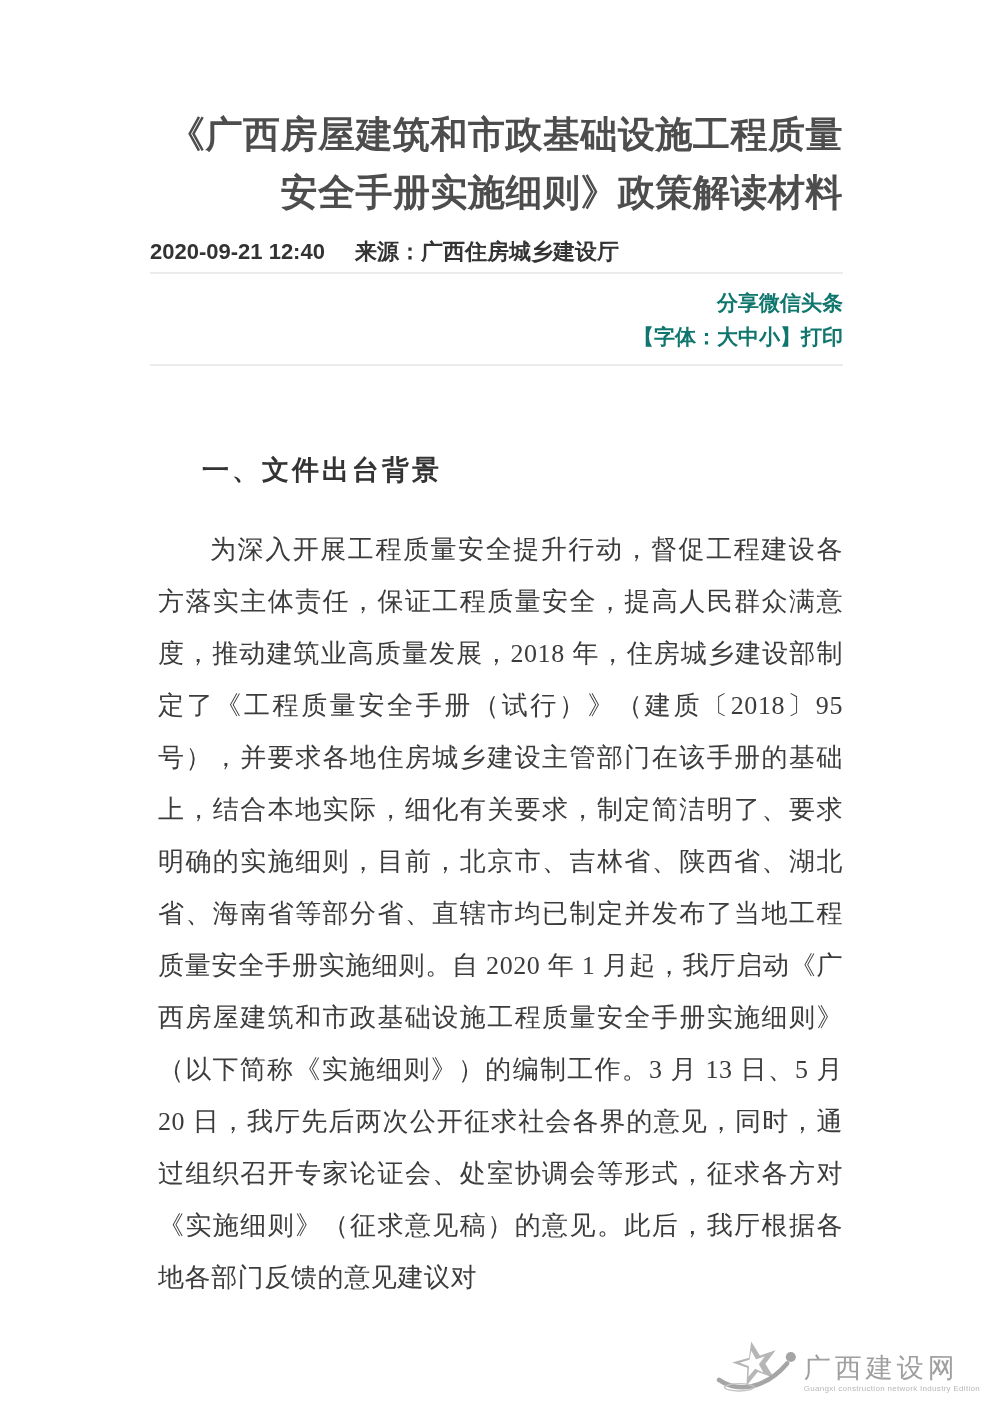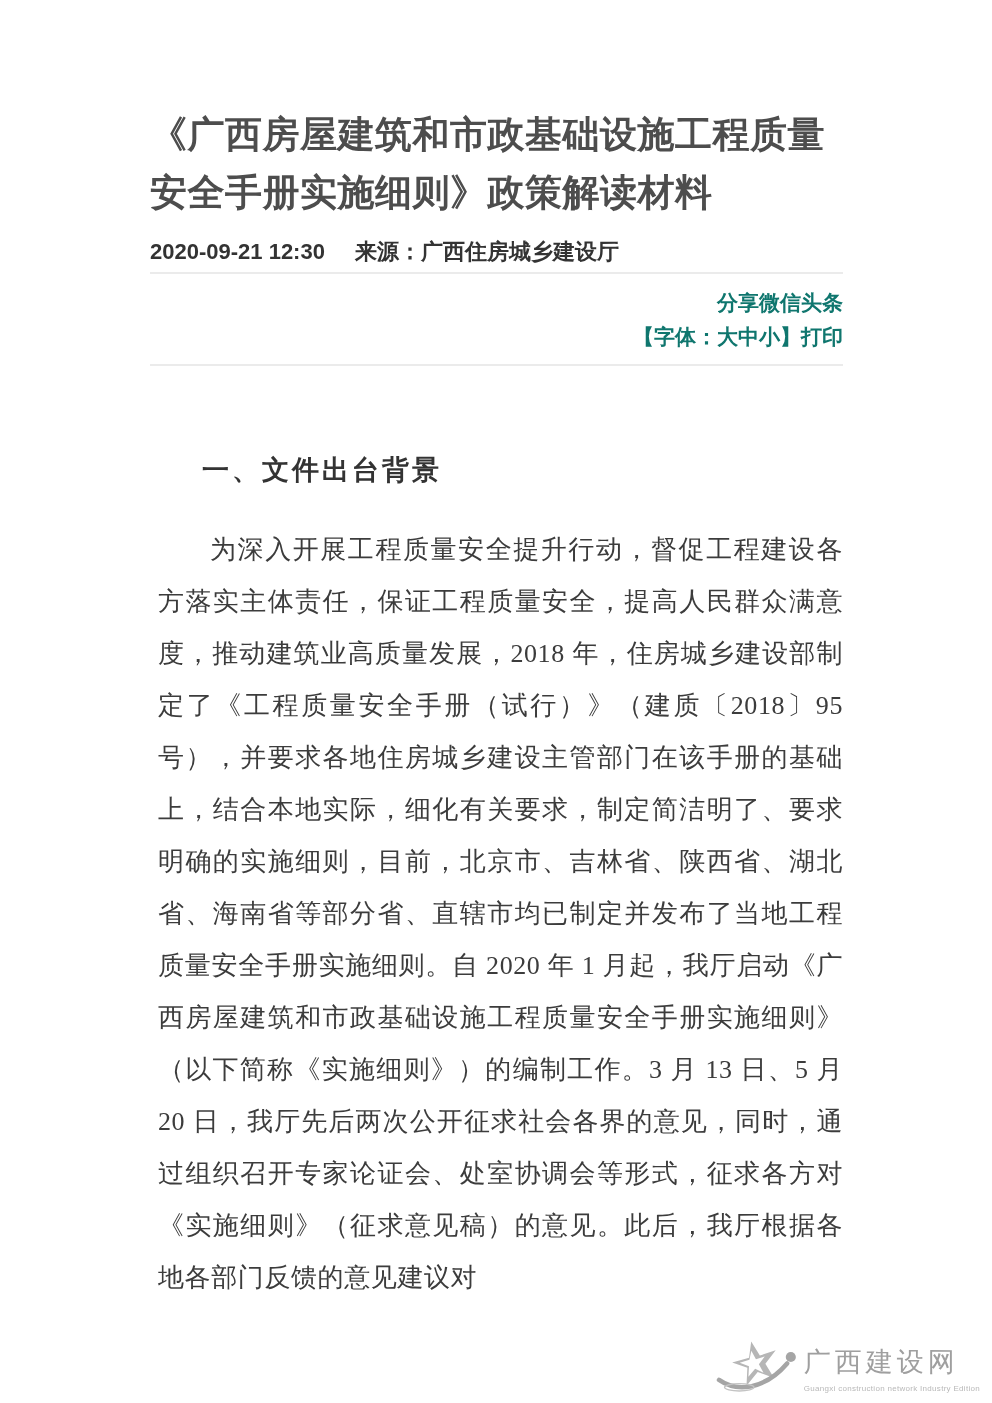--- a/index.html
+++ b/index.html
@@ -15,21 +15,21 @@
   .content {
     position: absolute;
     left: 150px;
     top: 0;
     width: 693px;
   }
   .title {
     margin: 106px 0 0 0;
     font-size: 37px;
     line-height: 58px;
-    text-align: left;
+    text-align: right;
     font-weight: bold;
     color: #4d4d4d;
     letter-spacing: 0.5px;
   }
   .pub-row {
     margin-top: 16px;
     font-size: 22px;
     font-weight: bold;
     color: #333333;
     line-height: 28px;
@@ -88,35 +88,35 @@
     font-size: 27px;
     color: #9f9f9f;
     letter-spacing: 4px;
     font-family: "Liberation Serif", "DejaVu Serif", serif;
     white-space: nowrap;
     line-height: 30px;
   }
   .wm-tagline {
     font-size: 8px;
     color: #b8b8b8;
-    margin-top: 7px;
+    margin-top: 1px;
     letter-spacing: 0.3px;
     white-space: nowrap;
   }
 </style>
 </head>
 <body>
 
 <div class="page">
   <div class="content">
 
     <h1 class="title">《广西房屋建筑和市政基础设施工程质量安全手册实施细则》政策解读材料</h1>
 
     <div class="pub-row">
-      <span>2020-09-21 12:30</span><span class="source-wrap"><span>来源：</span><span>广西住房城乡建设厅</span></span>
+      <span>2020-09-21 12:40</span><span class="source-wrap"><span>来源：</span><span>广西住房城乡建设厅</span></span>
     </div>
 
     <hr class="divider divider-1">
 
     <div class="actions">
       <div class="action-line"><span class="clickable">分享</span><span class="clickable">微信</span><span class="clickable">头条</span></div>
       <div class="action-line"><span>【字体：</span><span class="clickable">大</span><span class="clickable">中</span><span class="clickable">小</span><span>】</span><span class="clickable print-link">打印</span></div>
     </div>
 
     <hr class="divider">

